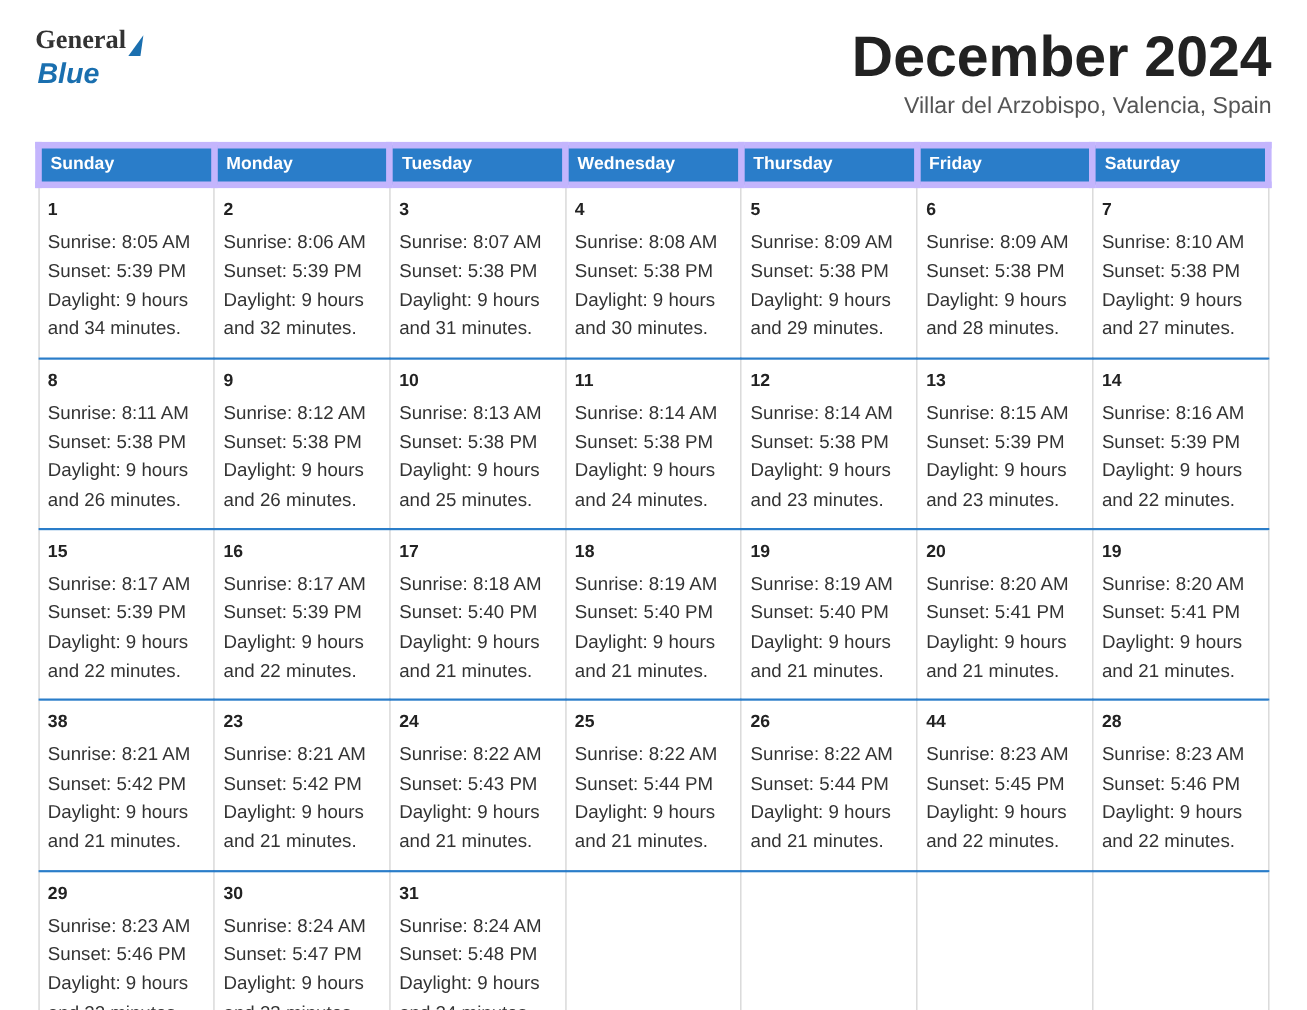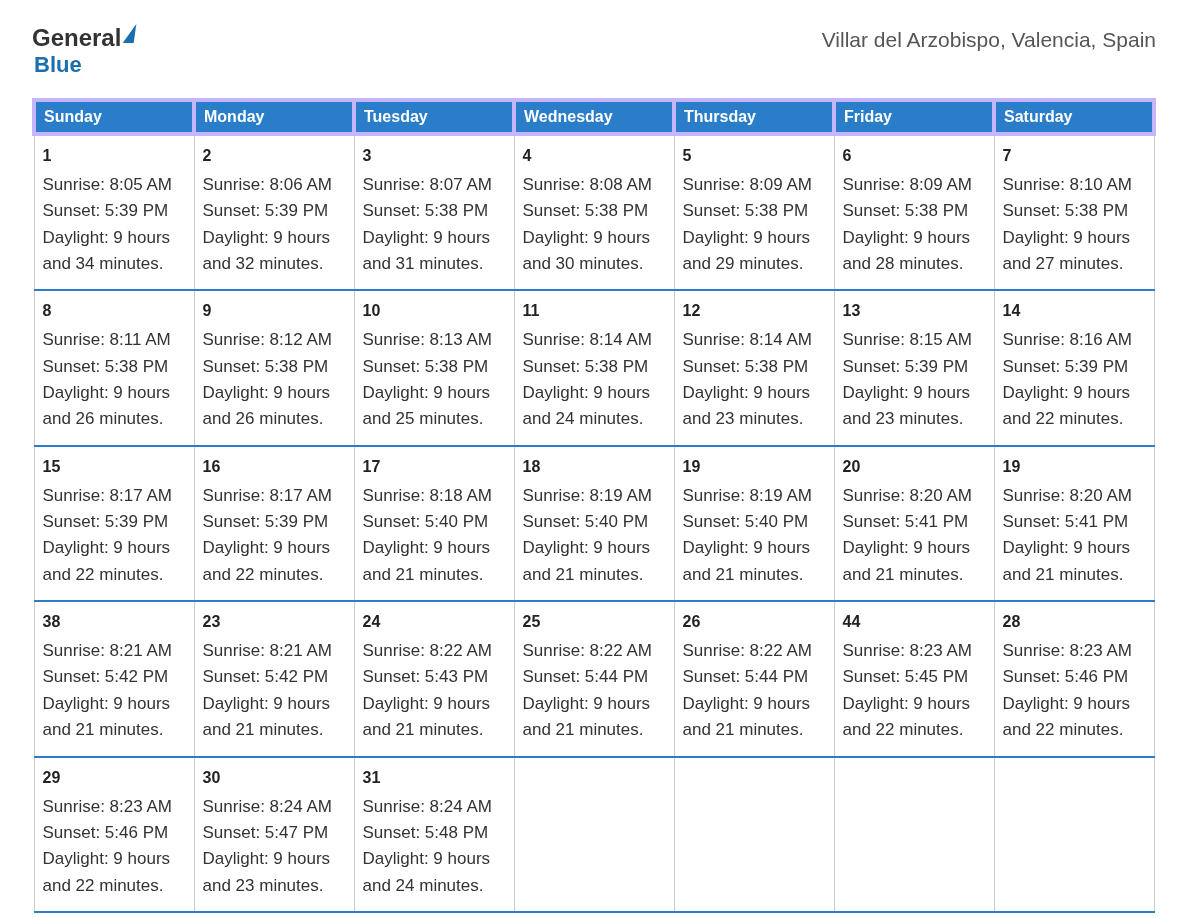--- a/index.html
+++ b/index.html
@@ -35,21 +35,21 @@
       border-collapse: collapse;
       table-layout: fixed;
     }
     thead tr th {
       background-color: #2a7dc9;
       color: #fff;
       font-size: 16px;
       font-weight: bold;
       padding: 6px 8px;
       text-align: left;
-      border: 4px solid #c4b5fd;
+      border: 6px solid #c4b5fd;
     }
     tbody tr td {
       vertical-align: top;
       padding: 8px 8px 12px 8px;
       border: 1px solid #ccc;
       font-size: 13px;
       color: #333;
       line-height: 1.5;
       min-height: 110px;
       background: #fff;
@@ -71,51 +71,54 @@
     td.empty {
       background: #fff;
     }
     .logo-wrapper {
       display: flex;
       flex-direction: column;
       align-items: flex-start;
     }
     .logo-line1 {
       display: flex;
-      align-items: flex-start;
+      align-items: flex-end;
+      font-family: Liberation Serif, serif;
     }
     .logo-triangle {
       display: inline-block;
       width: 0;
       height: 0;
       border-left: 11px solid transparent;
       border-right: 0px solid transparent;
       border-bottom: 19px solid #1a6faf;
       margin-left: 3px;
       transform: skewX(-8deg);
     }
     .logo-line2 {
       color: #1a6faf;
-      font-size: 22px;
+      font-size: 26px;
       font-weight: bold;
       margin-left: 2px;
+      font-style: italic;
     }
   </style>
 </head>
 <body>
 
 <div class="header-section">
   <div class="logo-wrapper">
     <div class="logo-line1">
       <span style="font-size:24px;font-weight:bold;color:#333;">General</span>
       <span class="logo-triangle"></span>
     </div>
     <div class="logo-line2">Blue</div>
   </div>
   <div class="title-section">
+    <div class="month-year-title">December 2024</div>
     <div class="location-subtitle">Villar del Arzobispo, Valencia, Spain</div>
   </div>
 </div>
 
 <table>
   <thead>
     <tr>
       <th>Sunday</th>
       <th>Monday</th>
       <th>Tuesday</th>

